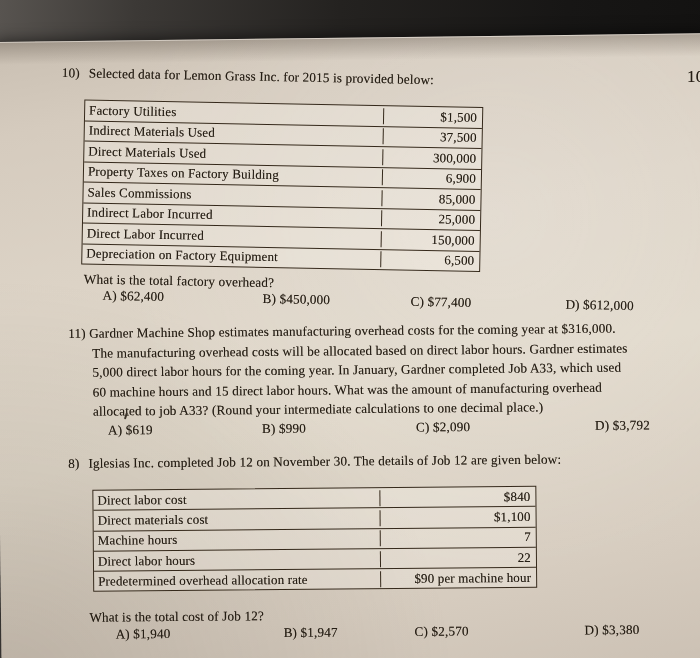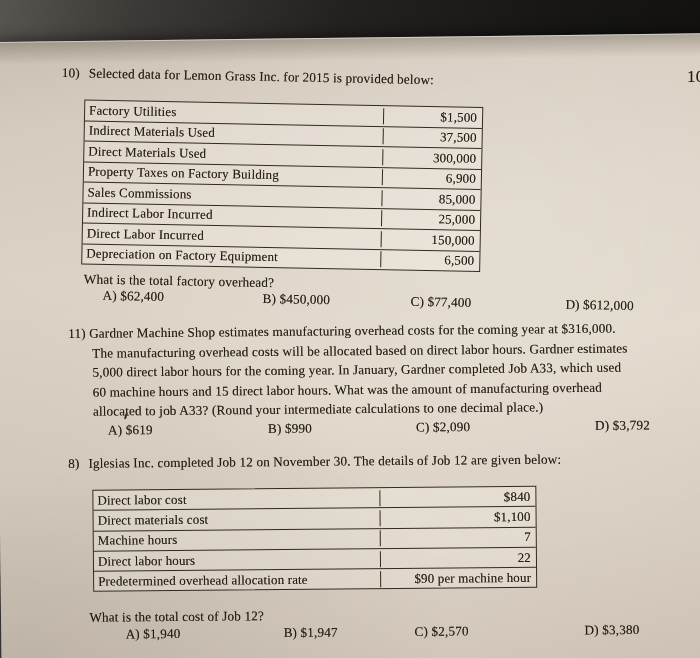--- a/index.html
+++ b/index.html
@@ -60,22 +60,22 @@
   .ask{position:absolute;white-space:nowrap;}
   .q10 .ask{left:26px;top:206px;}
   .q12 .ask{left:28px;top:157px;}
 
   .choices{position:absolute;left:0;width:100%;height:20px;}
   .q10 .choices{top:222px;}
   .q11 .choices{top:102px;}
   .q12 .choices{top:174px;}
   .ch{position:absolute;white-space:nowrap;}
   .q10 .c1{left:45px}.q10 .c2{left:205px}.q10 .c3{left:353px}.q10 .c4{left:508px}
-  .q11 .c1{left:47px}.q11 .c2{left:207px}.q11 .c3{left:355px}.q11 .c4{left:534px}
-  .q12 .c1{left:64px}.q12 .c2{left:222px}.q12 .c3{left:353px}.q12 .c4{left:523px}
+  .q11 .c1{left:47px}.q11 .c2{left:201px}.q11 .c3{left:355px}.q11 .c4{left:534px}
+  .q12 .c1{left:54px}.q12 .c2{left:222px}.q12 .c3{left:353px}.q12 .c4{left:523px}
 
   .pen-mark{
     position:absolute;left:64px;top:92px;width:2px;height:7px;border-radius:2px;
     background:#3a3228;transform:rotate(18deg);
   }
 </style>
 </head>
 <body>
 
 <div class="stage">

